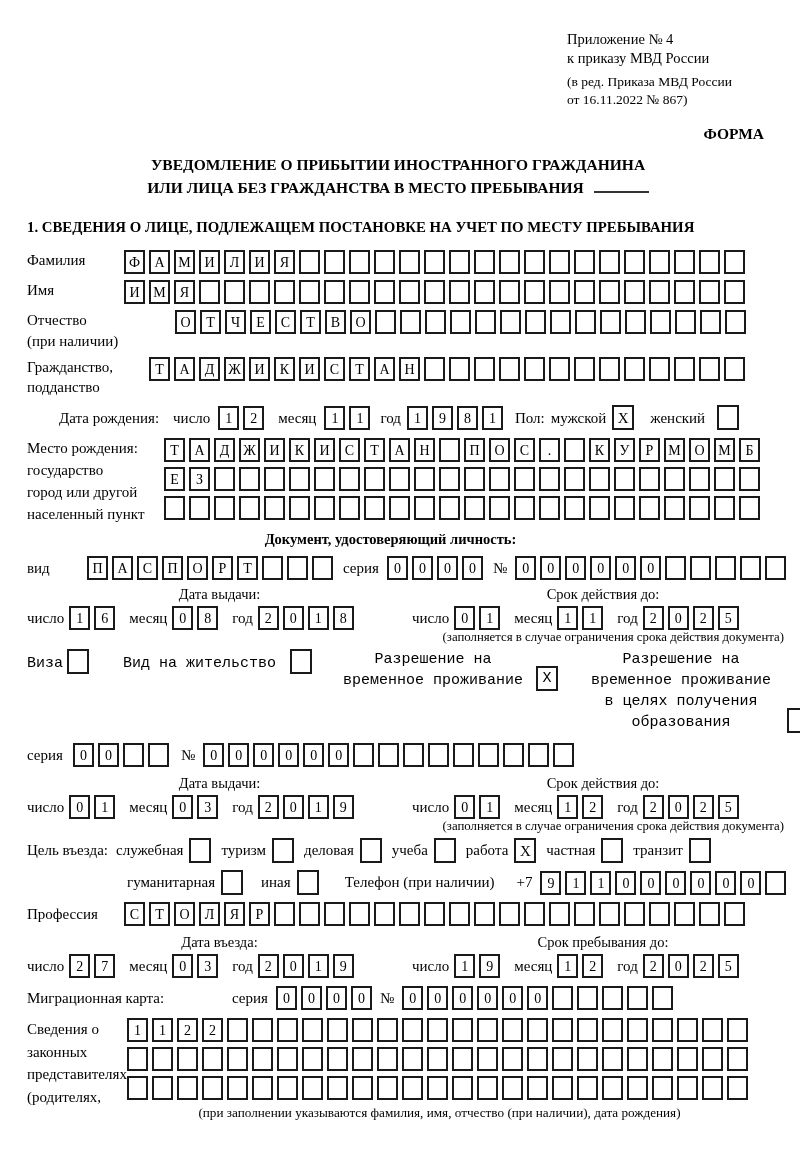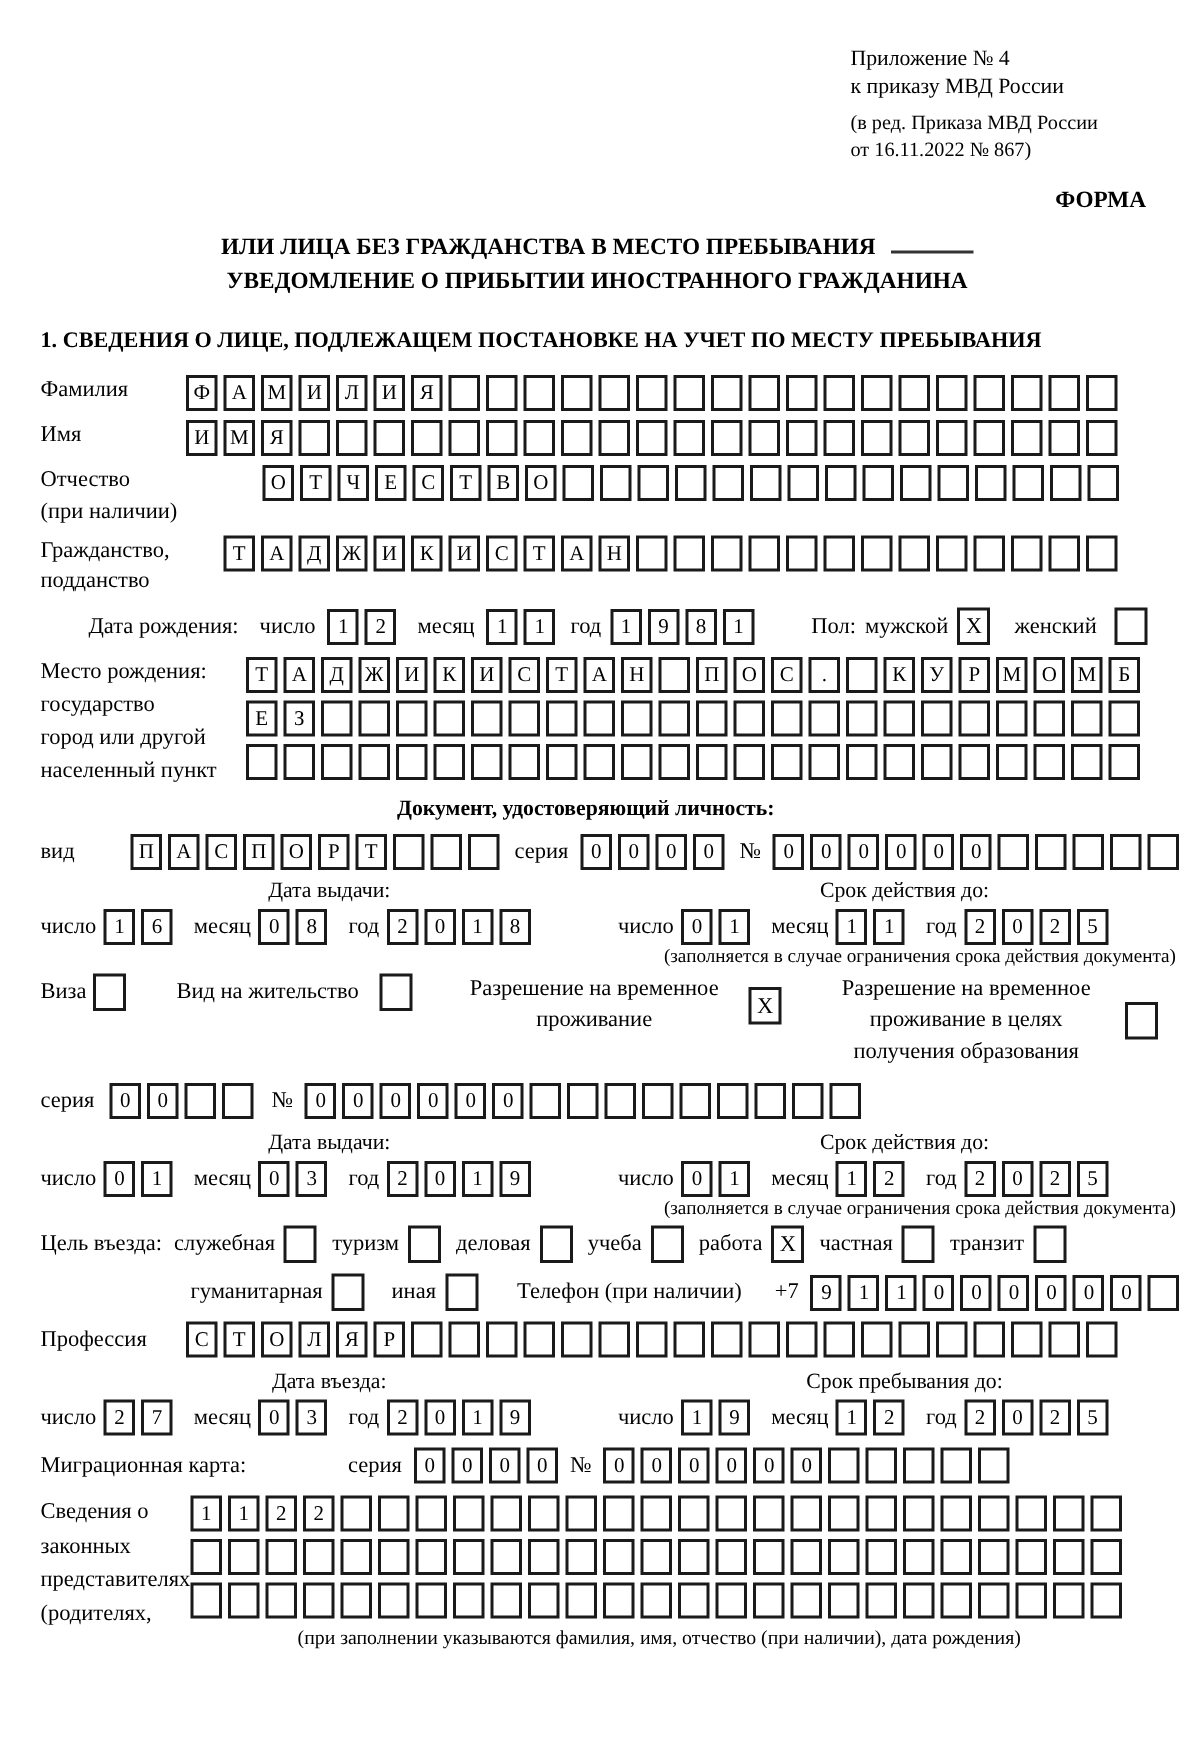--- a/index.html
+++ b/index.html
@@ -35,21 +35,21 @@
   .dcol-r{flex:1;}
   .dhead{text-align:center;font-size:14.5px;margin-bottom:3px;}
   .dgroup{display:flex;align-items:center;font-size:14.5px;}
   .dgroup .lbl{margin-right:5px;}
   .dgroup .cells{margin-right:10px;}
   .dnote{font-size:12.8px;text-align:right;margin-top:0;padding-right:10px;white-space:nowrap;}
 
   .intro{font-size:15px;line-height:1.55;margin-bottom:6px;}
 
   .visa-row{display:flex;align-items:flex-start;margin:4px 0 10px;}
-  .vitem{display:flex;align-items:center;flex:none;}
+  .vitem{display:flex;align-items:flex-end;flex:none;font-family:Liberation Mono, monospace;}
   .vlabel{font-size:15px;line-height:1.4;margin-right:8px;}
   .vlabel.c2{width:190px;text-align:center;}
   .vlabel.c3{width:196px;text-align:center;}
 
   .purpose-row{display:flex;align-items:center;font-size:15px;margin-bottom:7px;}
   .purpose-row .pl{margin-right:6px;flex:none;}
   .purpose-row .cbox{margin-right:10px;}
 
   .rep-note{font-size:13.2px;text-align:center;margin-top:4px;}
 </style>
@@ -62,22 +62,22 @@
     <div>Приложение № 4</div>
     <div>к приказу МВД России</div>
     <div class="gap"></div>
     <div class="ed">(в ред. Приказа МВД России</div>
     <div class="ed">от 16.11.2022 № 867)</div>
   </div>
 
   <div class="forma">ФОРМА</div>
 
   <div class="title">
+    <div>УВЕДОМЛЕНИЕ О ПРИБЫТИИ ИНОСТРАННОГО ГРАЖДАНИНА</div>
     <div><span>ИЛИ ЛИЦА БЕЗ ГРАЖДАНСТВА В МЕСТО ПРЕБЫВАНИЯ</span><span class="blank-underline"></span></div>
-    <div>УВЕДОМЛЕНИЕ О ПРИБЫТИИ ИНОСТРАННОГО ГРАЖДАНИНА</div>
   </div>
 
   <div class="sec1">1. СВЕДЕНИЯ О ЛИЦЕ, ПОДЛЕЖАЩЕМ ПОСТАНОВКЕ НА УЧЕТ ПО МЕСТУ ПРЕБЫВАНИЯ</div>
 
   <div class="row">
     <div class="lbl w97">Фамилия</div>
     <div class="cells">
         <span class="cell">Ф</span>
         <span class="cell">А</span>
         <span class="cell">М</span>
@@ -214,21 +214,21 @@
         <span class="cell">1</span>
         <span class="cell">1</span>
       </span>
     <span class="lbl" style="margin-right:6px;">год</span>
     <span class="cells" style="margin-right:8px;">
         <span class="cell">1</span>
         <span class="cell">9</span>
         <span class="cell">8</span>
         <span class="cell">1</span>
       </span>
-    <span class="lbl" style="margin-right:6px;margin-left:26px;">Пол:</span>
+    <span class="lbl" style="margin-right:6px;">Пол:</span>
     <span class="lbl" style="margin-right:6px;">мужской</span>
     <span class="cbox" style="margin-right:16px;">X</span>
     <span class="lbl" style="margin-right:12px;">женский</span>
     <span class="cbox"></span>
   </div>
 
   <div class="row">
     <div class="lbl w137" style="line-height:1.45;">
       <div>Место рождения:</div>
       <div>государство</div>

